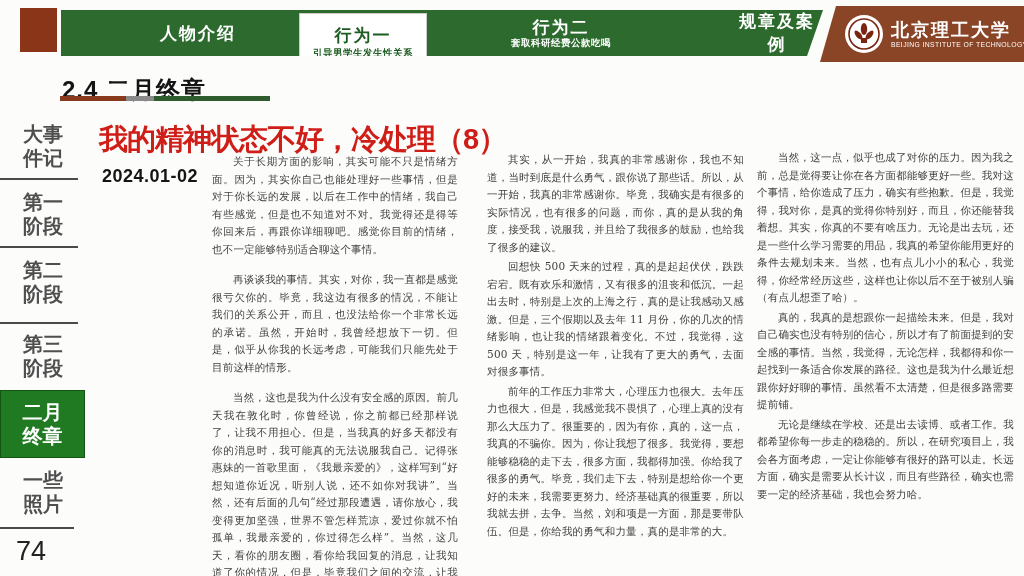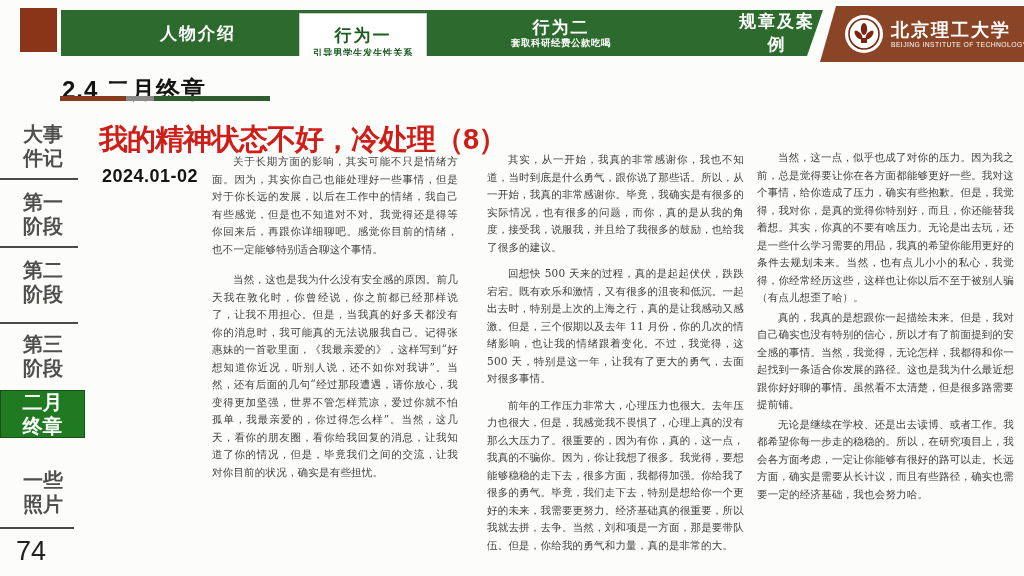--- a/index.html
+++ b/index.html
@@ -32,21 +32,21 @@
   .emblem{width:40px;height:40px;flex:0 0 40px;}
   .logo-text{margin-left:7px;color:#fff;}
   .logo-cn{font-family:"Liberation Serif",serif;font-size:18px;font-weight:bold;letter-spacing:2px;line-height:20px;white-space:nowrap;}
   .logo-en{font-size:6.8px;letter-spacing:0.4px;line-height:9px;white-space:nowrap;}
 
   
   .sb-item{position:absolute;left:0;width:86px;text-align:center;font-size:20px;font-weight:bold;
     color:#4f4f4f;line-height:24px;cursor:default;}
   .sb-item span{display:block;}
   .sb-1{top:122px;} .sb-2{top:190px;} .sb-3{top:258px;} .sb-4{top:332px;}
-  .sb-5{top:390px;left:0;width:85px;height:48px;background:var(--highlight-green);color:#ffffff;
+  .sb-5{top:390px;left:0;width:85px;height:68px;background:var(--highlight-green);color:#ffffff;
     display:flex;flex-direction:column;justify-content:center;border:1px solid #145515;}
   .sb-6{top:468px;text-align:center;}
   .sb-divider{position:absolute;left:0;width:78px;border-top:2px solid #4a4a4a;}
   .dv-1{top:178px;} .dv-2{top:246px;} .dv-3{top:322px;} .dv-4{top:527px;width:74px;}
   .page-number{position:absolute;left:16px;top:536px;font-size:27px;color:#222;font-weight:500;}
 
   
   .section-heading{position:absolute;left:62px;top:62px;font-size:24px;font-weight:800;color:#141414;letter-spacing:1px;margin-top:12px;}
   .heading-underline{position:absolute;left:60px;top:96px;height:5px;display:flex;}
   .u-brown{width:66px;background:var(--u-brown);}
@@ -56,21 +56,21 @@
     color:var(--title-red);white-space:nowrap;letter-spacing:-1px;}
   .article-date{position:absolute;left:102px;top:166px;font-size:18px;font-weight:800;color:#141414;letter-spacing:0.5px;}
 
   
   .col{position:absolute;font-family:"DejaVu Serif","Liberation Serif",serif;font-size:10.5px;
     line-height:17.5px;color:var(--body-text);text-align:justify;letter-spacing:0.2px;}
   .col p{margin:0;text-indent:2em;}
   .col-1{left:212px;top:153px;width:246px;}
   .col-1 p + p{margin-top:13px;}
   .col-2{left:487px;top:151px;width:257px;}
-  .col-2 p + p{margin-top:9px;}
+  .col-2 p + p{margin-top:2px;}
   .col-3{left:757px;top:149px;width:257px;}
   .col-3 p + p{margin-top:2px;}
 </style>
 </head>
 <body>
 
 <div class="slide">
 
   <div class="topbar">
     <div class="corner-square"></div>
@@ -137,20 +137,21 @@
     <span class="u-brown"></span>
     <span class="u-gray"></span>
     <span class="u-green"></span>
   </div>
 
   <div class="article-title">我的精神状态不好，冷处理（8）</div>
   <div class="article-date">2024.01-02</div>
 
   <div class="col col-1">
       <p>关于长期方面的影响，其实可能不只是情绪方面。因为，其实你自己也能处理好一些事情，但是对于你长远的发展，以后在工作中的情绪，我自己有些感觉，但是也不知道对不对。我觉得还是得等你回来后，再跟你详细聊吧。感觉你目前的情绪，也不一定能够特别适合聊这个事情。</p>
+      <p>再谈谈我的事情。其实，对你，我一直都是感觉很亏欠你的。毕竟，我这边有很多的情况，不能让我们的关系公开，而且，也没法给你一个非常长远的承诺。虽然，开始时，我曾经想放下一切。但是，似乎从你我的长远考虑，可能我们只能先处于目前这样的情形。</p>
       <p>当然，这也是我为什么没有安全感的原因。前几天我在敦化时，你曾经说，你之前都已经那样说了，让我不用担心。但是，当我真的好多天都没有你的消息时，我可能真的无法说服我自己。记得张惠妹的一首歌里面，《我最亲爱的》，这样写到“好想知道你近况，听别人说，还不如你对我讲”。当然，还有后面的几句“经过那段遭遇，请你放心，我变得更加坚强，世界不管怎样荒凉，爱过你就不怕孤单，我最亲爱的，你过得怎么样”。当然，这几天，看你的朋友圈，看你给我回复的消息，让我知道了你的情况，但是，毕竟我们之间的交流，让我对你目前的状况，确实是有些担忧。</p>
     </div>
   <div class="col col-2">
       <p>其实，从一开始，我真的非常感谢你，我也不知道，当时到底是什么勇气，跟你说了那些话。所以，从一开始，我真的非常感谢你。毕竟，我确实是有很多的实际情况，也有很多的问题，而你，真的是从我的角度，接受我，说服我，并且给了我很多的鼓励，也给我了很多的建议。</p>
       <p>回想快 500 天来的过程，真的是起起伏伏，跌跌宕宕。既有欢乐和激情，又有很多的沮丧和低沉。一起出去时，特别是上次的上海之行，真的是让我感动又感激。但是，三个假期以及去年 11 月份，你的几次的情绪影响，也让我的情绪跟着变化。不过，我觉得，这 500 天，特别是这一年，让我有了更大的勇气，去面对很多事情。</p>
       <p>前年的工作压力非常大，心理压力也很大。去年压力也很大，但是，我感觉我不畏惧了，心理上真的没有那么大压力了。很重要的，因为有你，真的，这一点，我真的不骗你。因为，你让我想了很多。我觉得，要想能够稳稳的走下去，很多方面，我都得加强。你给我了很多的勇气。毕竟，我们走下去，特别是想给你一个更好的未来，我需要更努力。经济基础真的很重要，所以我就去拼，去争。当然，刘和项是一方面，那是要带队伍。但是，你给我的勇气和力量，真的是非常的大。</p>
     </div>
   <div class="col col-3">
       <p>当然，这一点，似乎也成了对你的压力。因为我之前，总是觉得要让你在各方面都能够更好一些。我对这个事情，给你造成了压力，确实有些抱歉。但是，我觉得，我对你，是真的觉得你特别好，而且，你还能替我着想。其实，你真的不要有啥压力。无论是出去玩，还是一些什么学习需要的用品，我真的希望你能用更好的条件去规划未来。当然，也有点儿小小的私心，我觉得，你经常经历这些，这样也让你以后不至于被别人骗（有点儿想歪了哈）。</p>
       <p>真的，我真的是想跟你一起描绘未来。但是，我对自己确实也没有特别的信心，所以才有了前面提到的安全感的事情。当然，我觉得，无论怎样，我都得和你一起找到一条适合你发展的路径。这也是我为什么最近想跟你好好聊的事情。虽然看不太清楚，但是很多路需要提前铺。</p>

